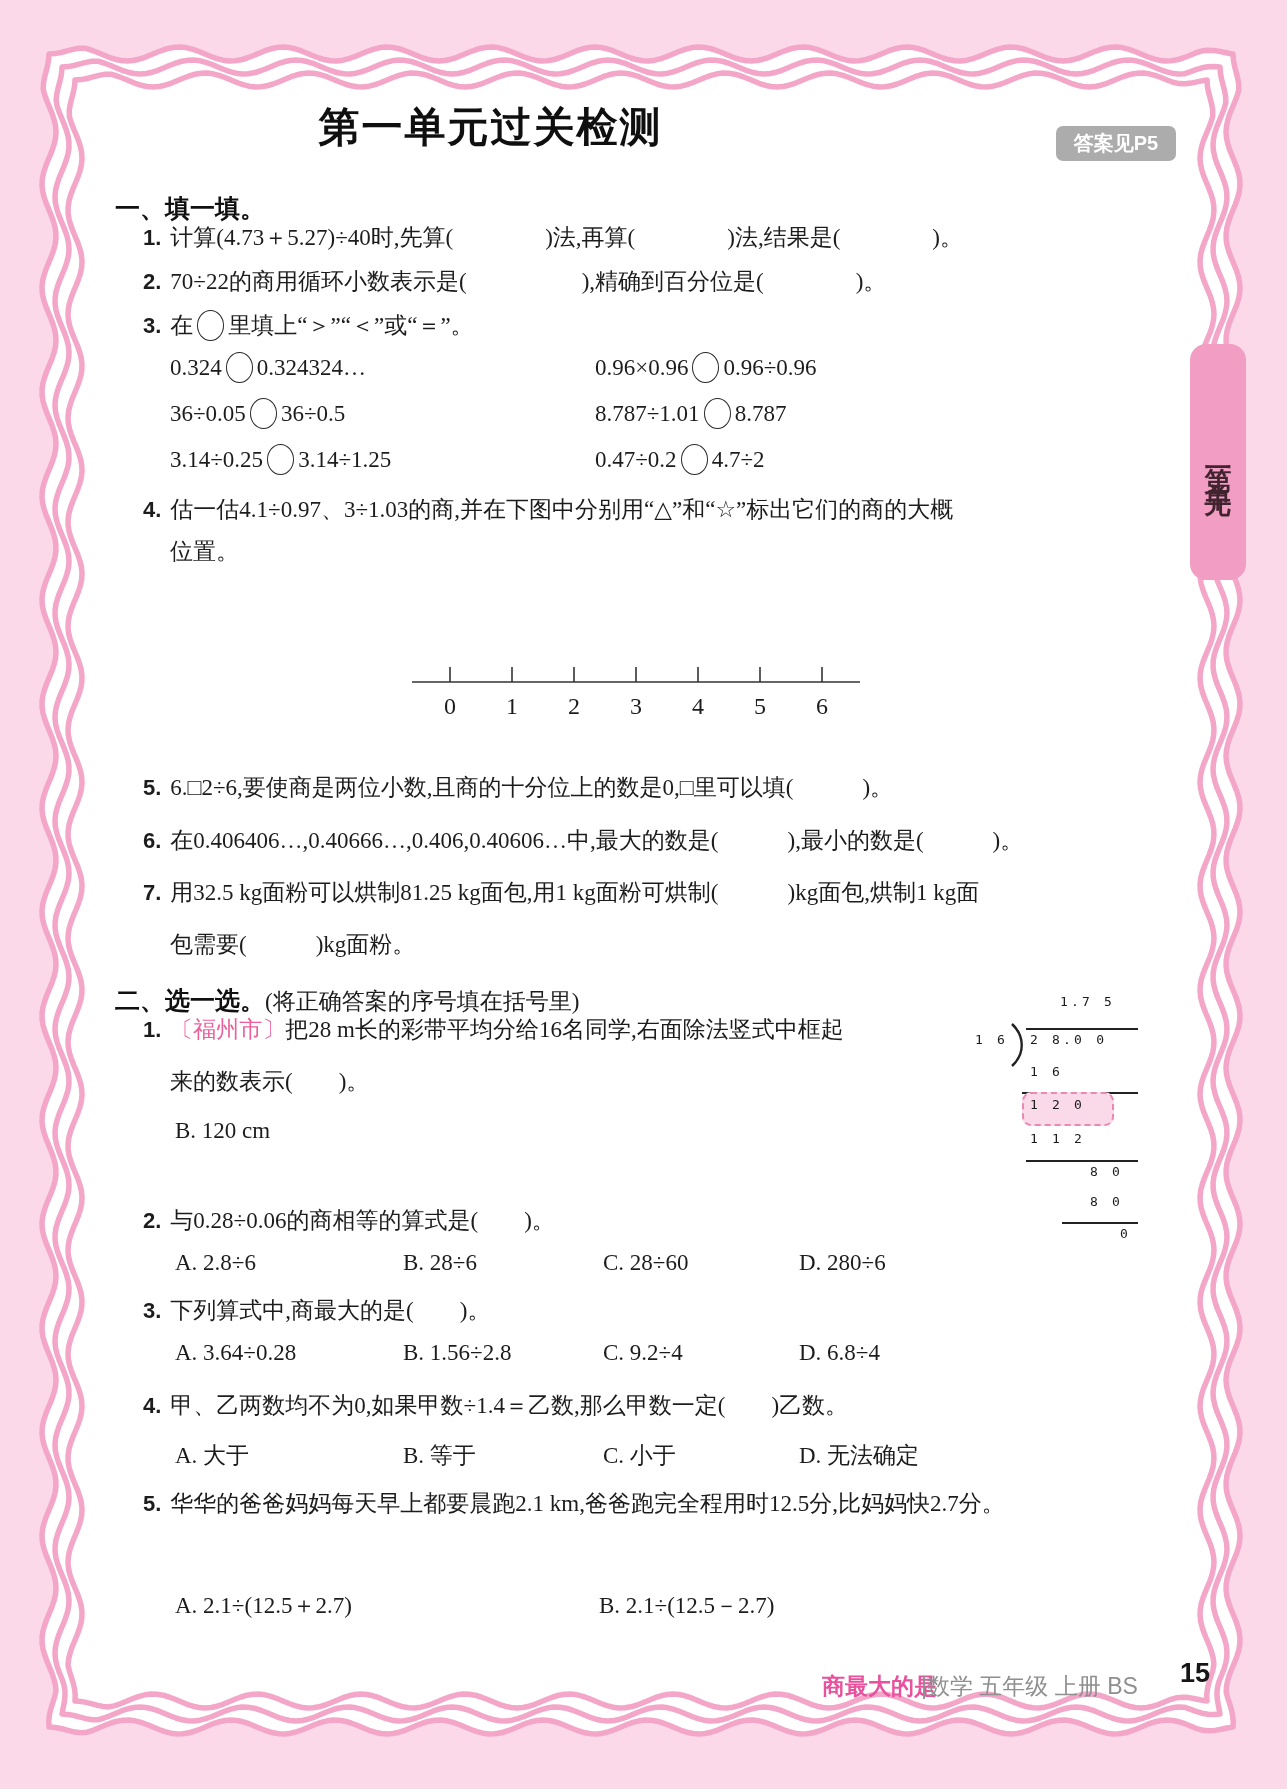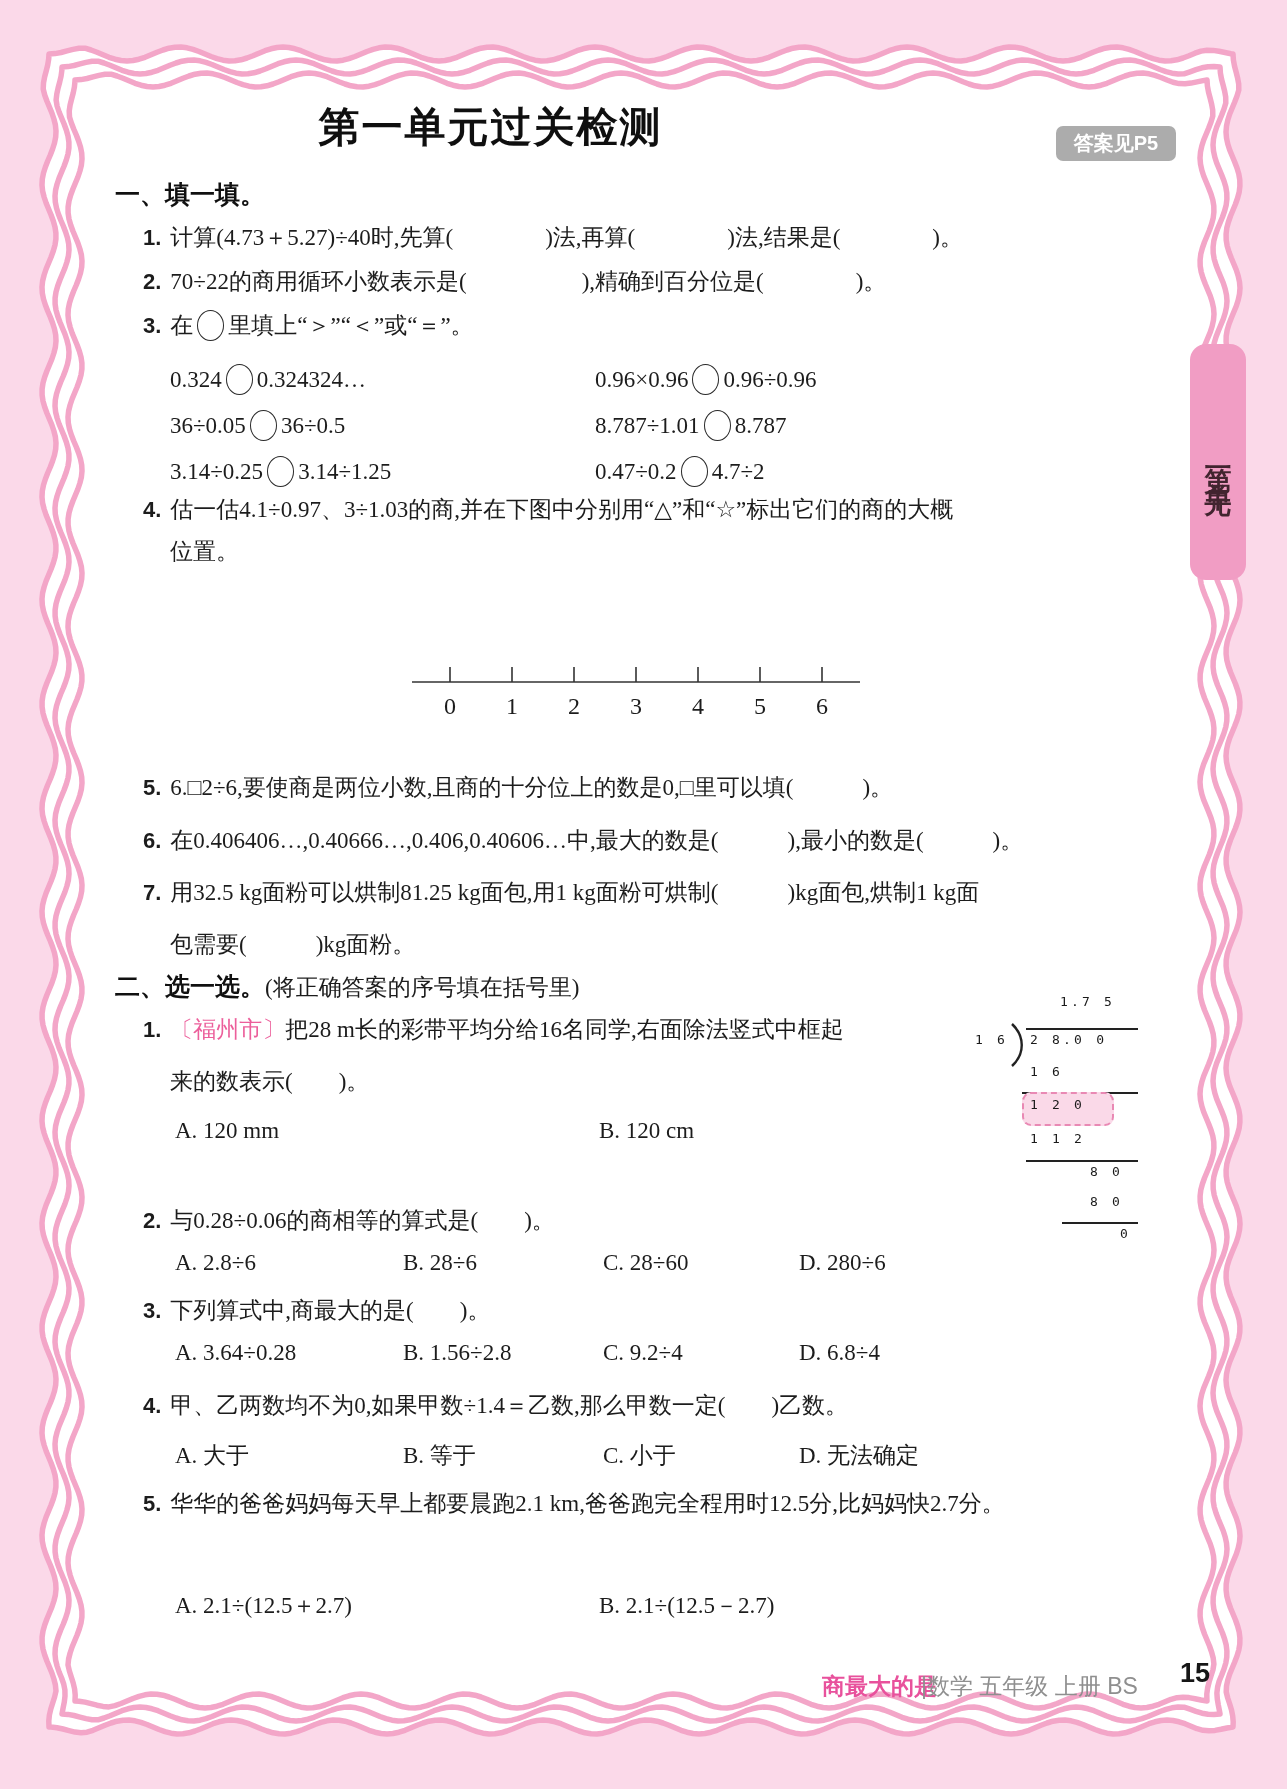--- a/index.html
+++ b/index.html
@@ -27,39 +27,39 @@
     background:#F19DC4;border-radius:16px;display:flex;align-items:center;justify-content:center;
   }
   .side-tab span{
     writing-mode:vertical-rl;font-family:"Liberation Sans","DejaVu Sans",sans-serif;
     font-weight:bold;font-size:27px;color:#42242F;letter-spacing:8px;
   }
 
   .sechead{
     position:absolute;left:115px;white-space:nowrap;
     font-family:"Liberation Sans","DejaVu Sans",sans-serif;
-    font-weight:bold;font-size:25px;color:#101010;
+    font-weight:bold;font-size:25px;color:#101010;margin-top:14px;
   }
   .sechead .note{
     font-weight:normal;font-size:23px;color:#1c1c1c;
     font-family:"Liberation Serif","DejaVu Serif",serif;
   }
   .line{position:absolute;left:143px;font-size:23px;line-height:32px;white-space:nowrap;}
   .line.cont{left:170px;}
   .num{
     font-family:"Liberation Sans","DejaVu Sans",sans-serif;
     font-weight:bold;font-size:22px;margin-right:9px;
   }
   .tag{color:#EC5F9B;}
   .circle{
     display:inline-block;width:25px;height:29px;border:1.6px solid #2a2a2a;
     border-radius:50%;vertical-align:-8px;margin:0 4px;
   }
   .cmprow{position:absolute;left:0;top:0;width:1287px;}
-  .cmpcell{position:absolute;font-size:23px;white-space:nowrap;margin-top:12px;}
+  .cmpcell{position:absolute;font-size:23px;white-space:nowrap;}
 
   .opts{position:absolute;left:175px;width:900px;display:flex;font-size:23px;white-space:nowrap;}
   .opts4 span:nth-child(1){width:228px;}
   .opts4 span:nth-child(2){width:200px;}
   .opts4 span:nth-child(3){width:196px;}
   .opts2 span:nth-child(1){width:424px;}
 
   #numline{position:absolute;left:385px;top:652px;}
 
   .dv{
@@ -175,21 +175,20 @@
     <span>二、选一选。</span><span class="note">(将正确答案的序号填在括号里)</span>
   </div>
 
   <div class="line" style="top:1014px">
     <span class="num">1.</span><span class="tag">〔福州市〕</span><span>把28 m长的彩带平均分给16名同学,右面除法竖式中框起</span>
   </div>
   <div class="line cont" style="top:1066px">
     <span>来的数表示(　　)。</span>
   </div>
   <div class="opts opts2" style="top:1118px">
-    <span>A. 120 mm</span>
     <span>B. 120 cm</span>
   </div>
 
   <div class="dv" style="left:1060px;top:994px">1.7 5</div>
   <div class="dv" style="left:975px;top:1032px">1 6</div>
   <svg id="dvparen" width="24" height="48">
     <path d="M4,2 C17,14 17,32 4,44" stroke="#222" stroke-width="2.4" fill="none"></path>
   </svg>
   <div class="dvline" style="left:1026px;top:1028px;width:112px"></div>
   <div class="dv" style="left:1030px;top:1032px">2 8.0 0</div>

